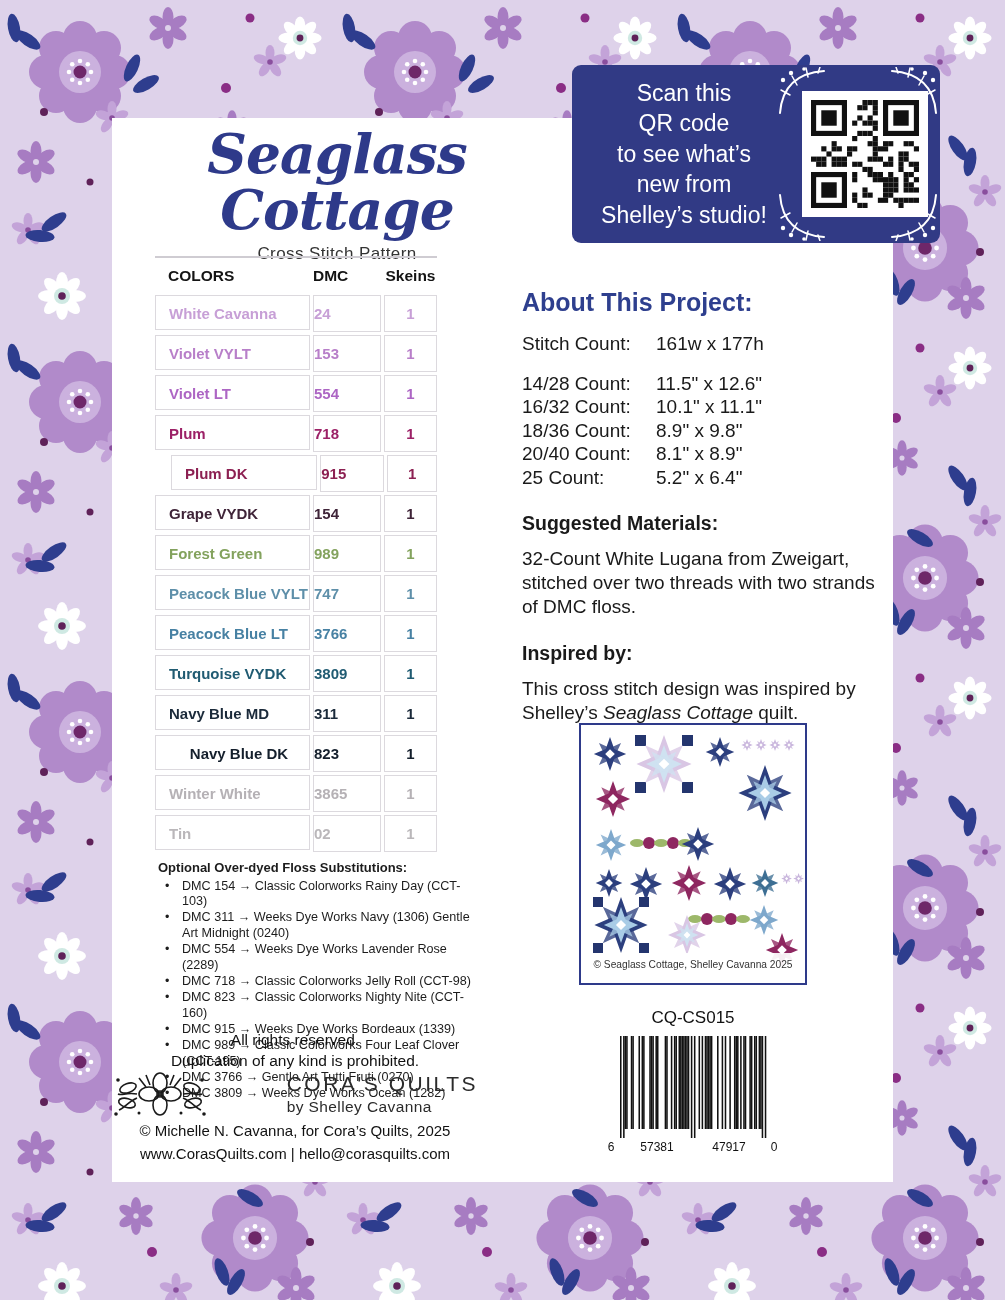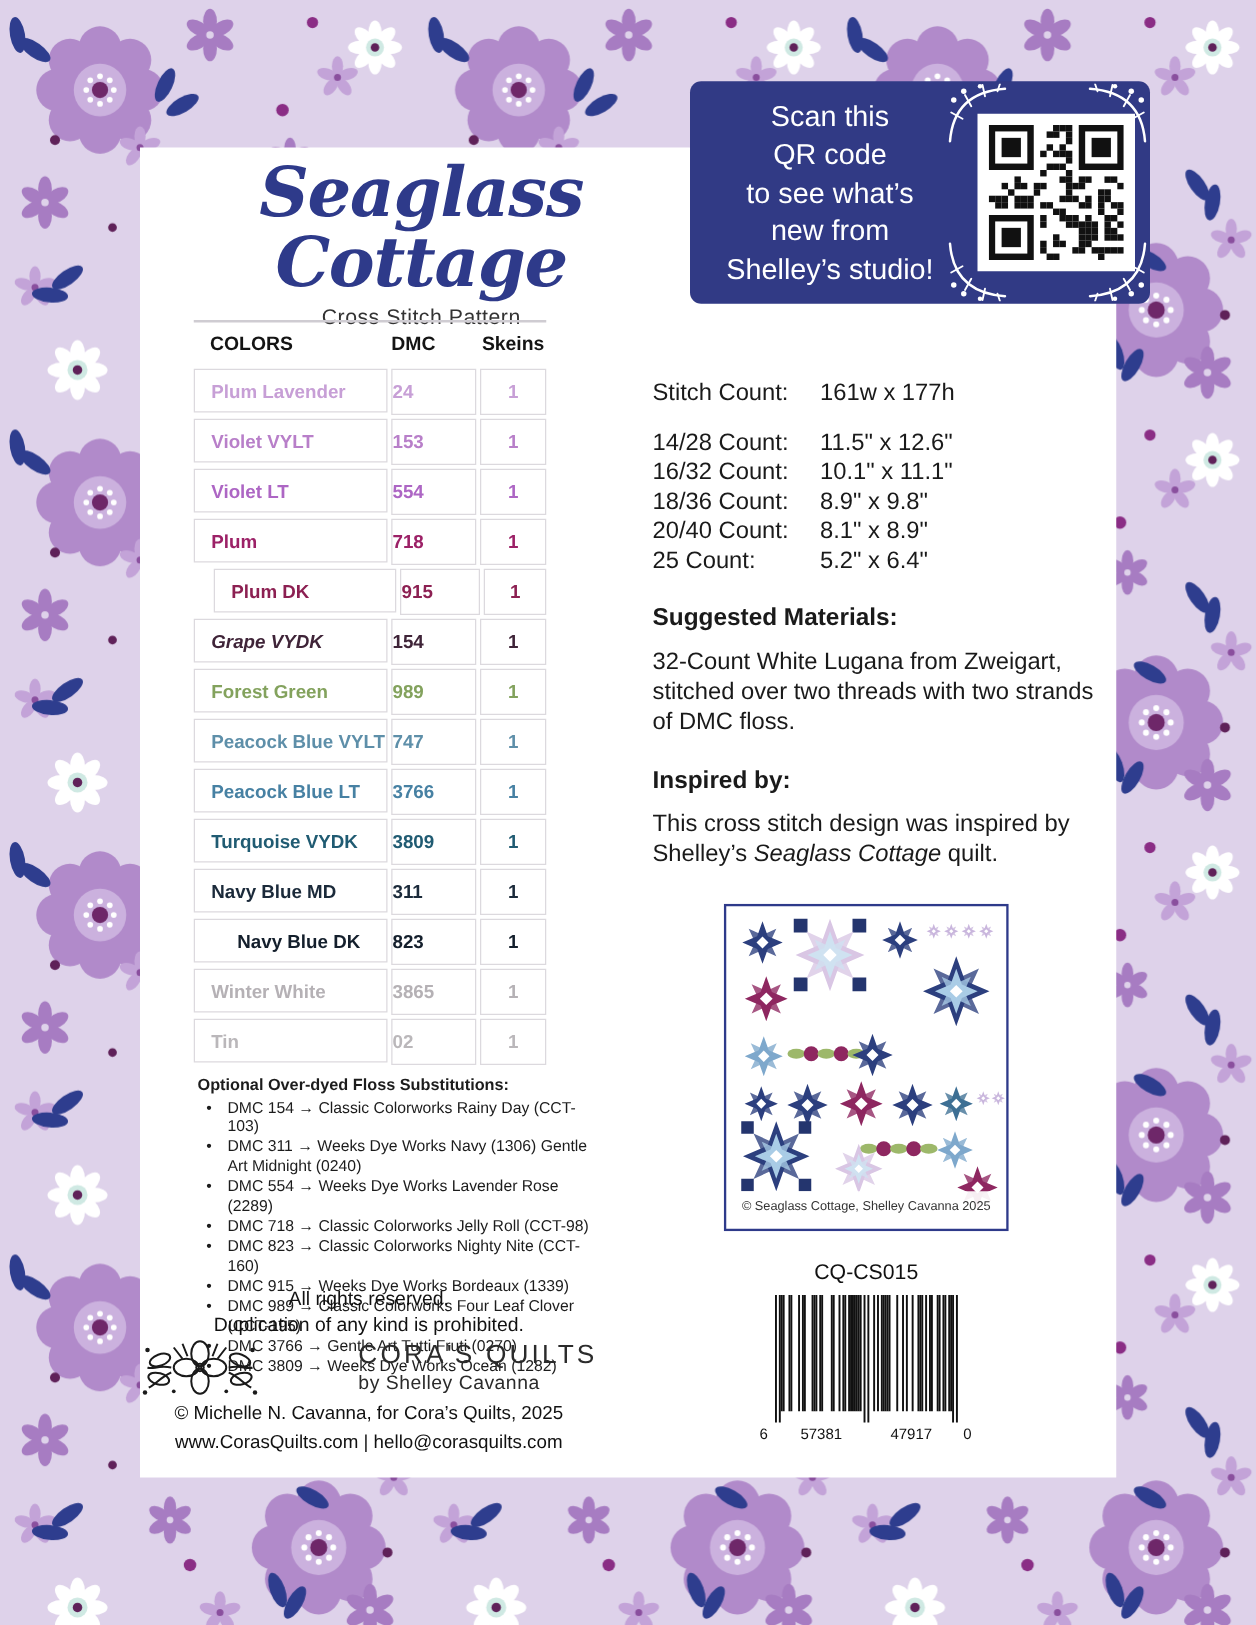--- a/index.html
+++ b/index.html
@@ -8,21 +8,21 @@
   .bg{position:absolute;left:0;top:0;}
   .panel{position:absolute;left:112px;top:118px;width:781px;height:1064px;background:#fff;}
 
   
   .title-wrap{position:absolute;left:122px;top:126px;width:430px;text-align:center;}
   .title{font-family:"DejaVu Serif",serif;font-style:italic;font-weight:700;
          font-size:55px;color:#2e3a8a;line-height:1.02;letter-spacing:-1px;}
   .subtitle{font-size:17px;color:#333;margin-top:6px;letter-spacing:.4px;}
 
   
-  .qr{position:absolute;left:552px;top:65px;width:368px;height:178px;background:#313a85;
+  .qr{position:absolute;left:572px;top:65px;width:368px;height:178px;background:#313a85;
       border-radius:9px;display:flex;}
   .qr-text{width:204px;color:#fff;font-size:23px;line-height:1.33;text-align:center;
            display:flex;flex-direction:column;justify-content:center;padding-left:10px;}
   .qr-art{position:relative;flex:1;}
   .qr-white{position:absolute;left:16px;top:26px;width:126px;height:126px;background:#fff;}
   .qr-white svg{position:absolute;left:9px;top:9px;}
   .flourish{position:absolute;left:-10px;top:2px;}
 
   
   .ctable{position:absolute;left:155px;top:256px;width:282px;}
@@ -343,21 +343,21 @@
   </div>
 
   <div class="ctable">
     <div class="thead">
       <div class="c1">COLORS</div>
       <div class="c2">DMC</div>
       <div class="c3">Skeins</div>
     </div>
     <div>
         <div class="trow">
-          <div class="c1" style="color: rgb(199, 159, 214);">Plum Lavender</div>
+          <div class="c1" style="color: rgb(199, 159, 214);">White Cavanna</div>
           <div class="c2" style="color: rgb(199, 159, 214);">24</div>
           <div class="c3" style="color: rgb(199, 159, 214);">1</div>
         </div>
         <div class="trow">
           <div class="c1" style="color: rgb(184, 127, 201);">Violet VYLT</div>
           <div class="c2" style="color: rgb(184, 127, 201);">153</div>
           <div class="c3" style="color: rgb(184, 127, 201);">1</div>
         </div>
         <div class="trow">
           <div class="c1" style="color: rgb(173, 102, 196);">Violet LT</div>
@@ -368,21 +368,21 @@
           <div class="c1" style="color: rgb(156, 33, 103);">Plum</div>
           <div class="c2" style="color: rgb(156, 33, 103);">718</div>
           <div class="c3" style="color: rgb(156, 33, 103);">1</div>
         </div>
         <div class="trow">
           <div class="c1" style="color: rgb(140, 32, 82); margin-left: 16px;">Plum DK</div>
           <div class="c2" style="color: rgb(140, 32, 82);">915</div>
           <div class="c3" style="color: rgb(140, 32, 82);">1</div>
         </div>
         <div class="trow">
-          <div class="c1" style="color: rgb(63, 36, 56); font-style: italic;">Grape VYDK</div>
+          <div class="c1" style="color: rgb(63, 36, 56);">Grape VYDK</div>
           <div class="c2" style="color: rgb(63, 36, 56);">154</div>
           <div class="c3" style="color: rgb(63, 36, 56);">1</div>
         </div>
         <div class="trow">
           <div class="c1" style="color: rgb(131, 162, 93);">Forest Green</div>
           <div class="c2" style="color: rgb(131, 162, 93);">989</div>
           <div class="c3" style="color: rgb(131, 162, 93);">1</div>
         </div>
         <div class="trow">
           <div class="c1" style="color: rgb(94, 143, 169);">Peacock Blue VYLT</div>
@@ -416,20 +416,21 @@
         </div>
         <div class="trow">
           <div class="c1" style="color: rgb(186, 183, 186);">Tin</div>
           <div class="c2" style="color: rgb(186, 183, 186);">02</div>
           <div class="c3" style="color: rgb(186, 183, 186);">1</div>
         </div>
       </div>
   </div>
 
   <div class="about">
+    <div class="about-h">About This Project:</div>
     <div class="kv stitch">
       <span class="k">Stitch Count:</span>
       <span>161w x 177h</span>
     </div>
     <div class="sizes">
         <div class="kv">
           <span class="k">14/28 Count:</span>
           <span>11.5" x 12.6"</span>
         </div>
         <div class="kv">

